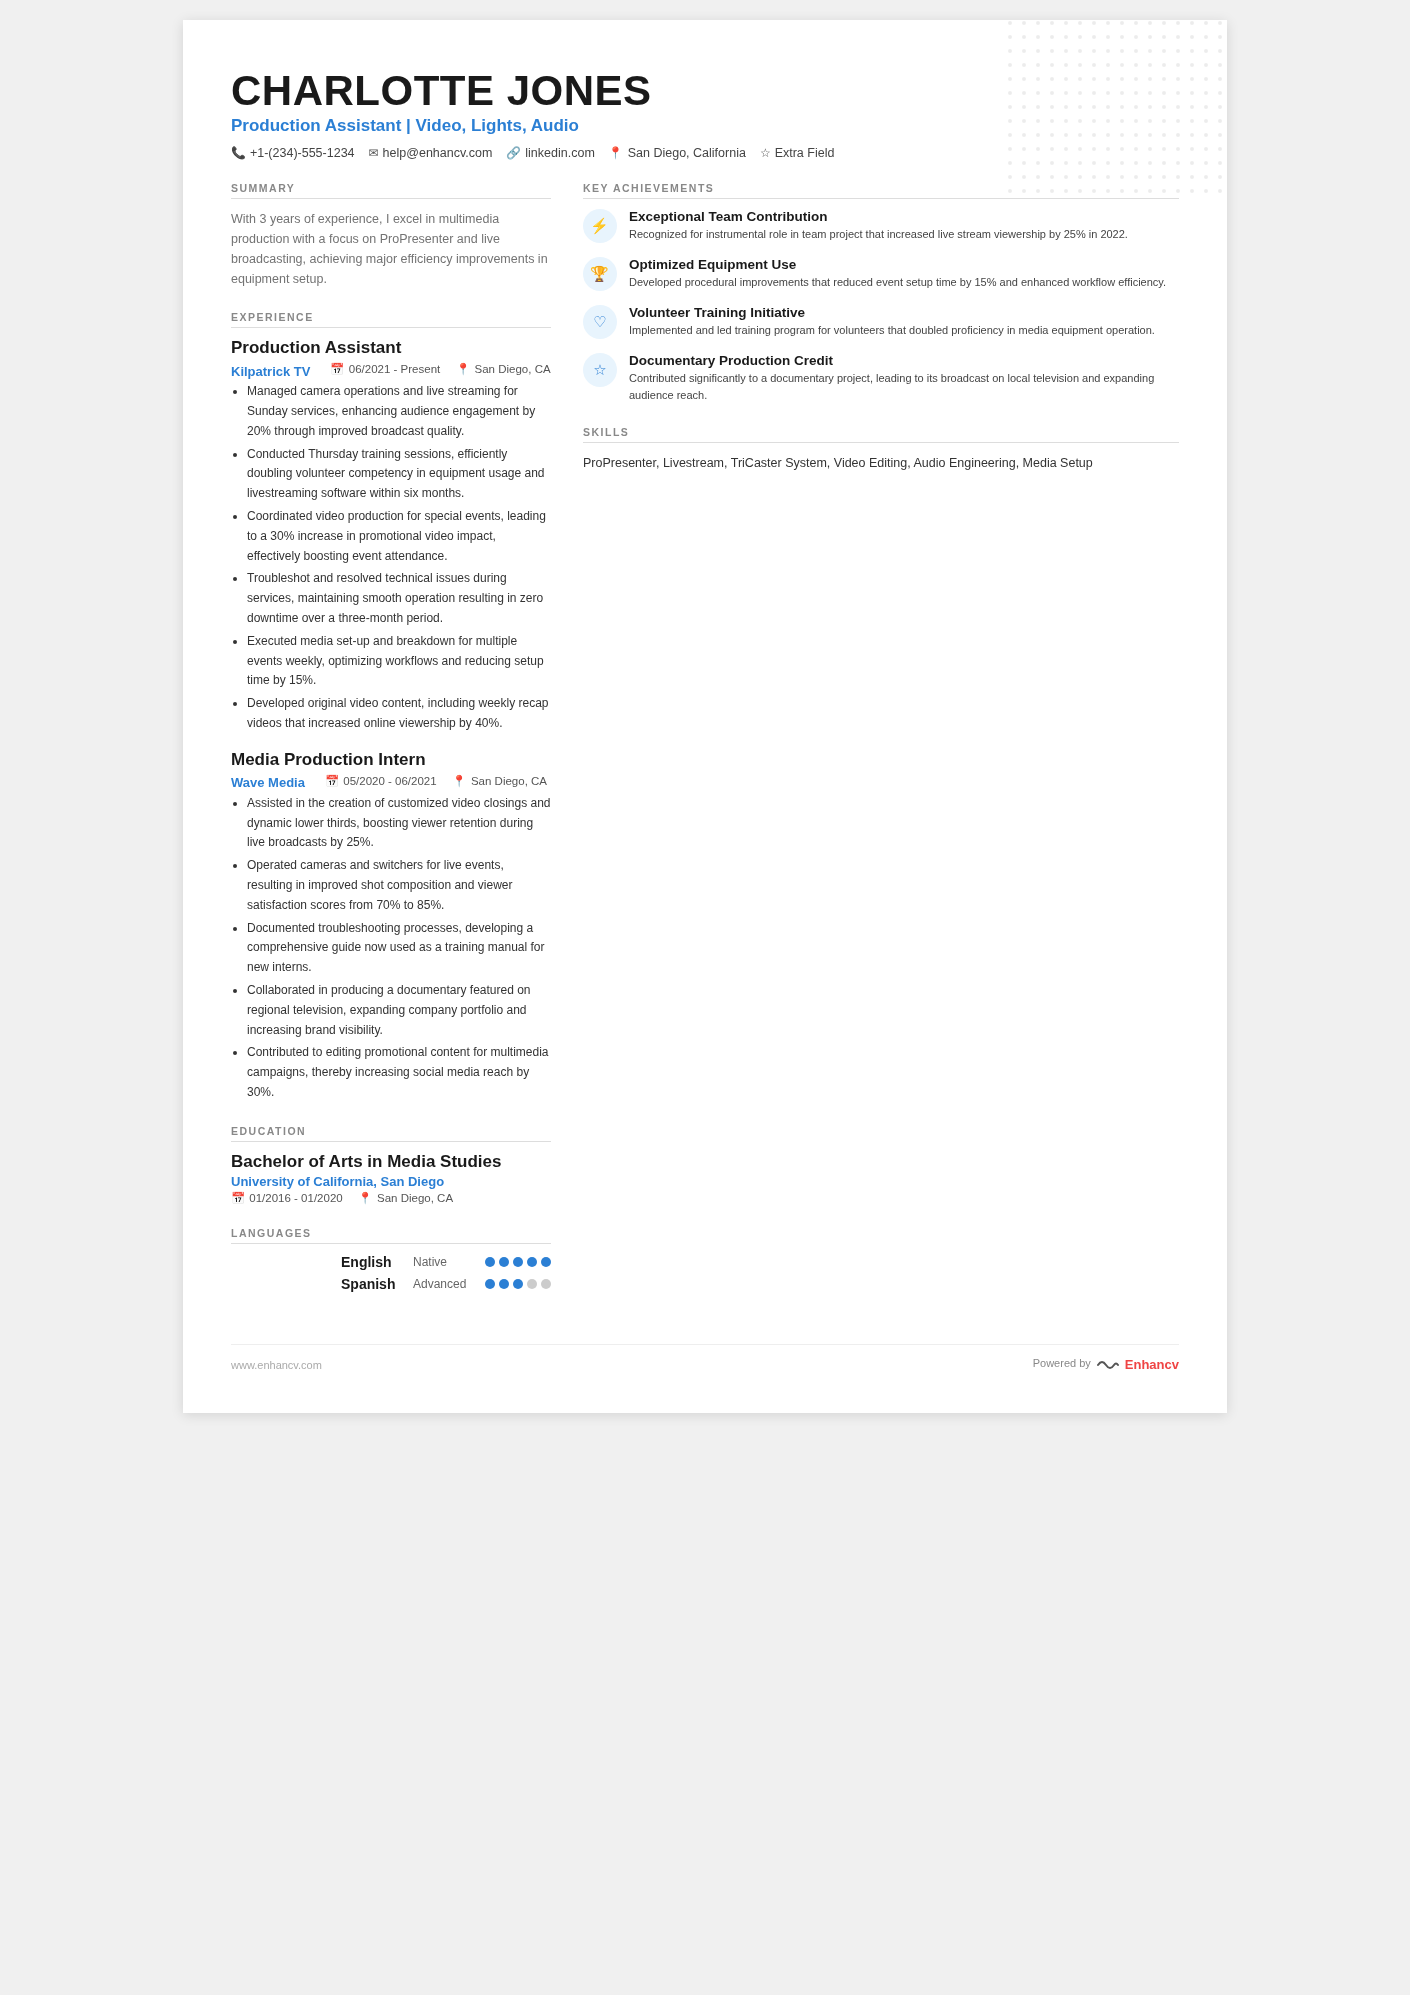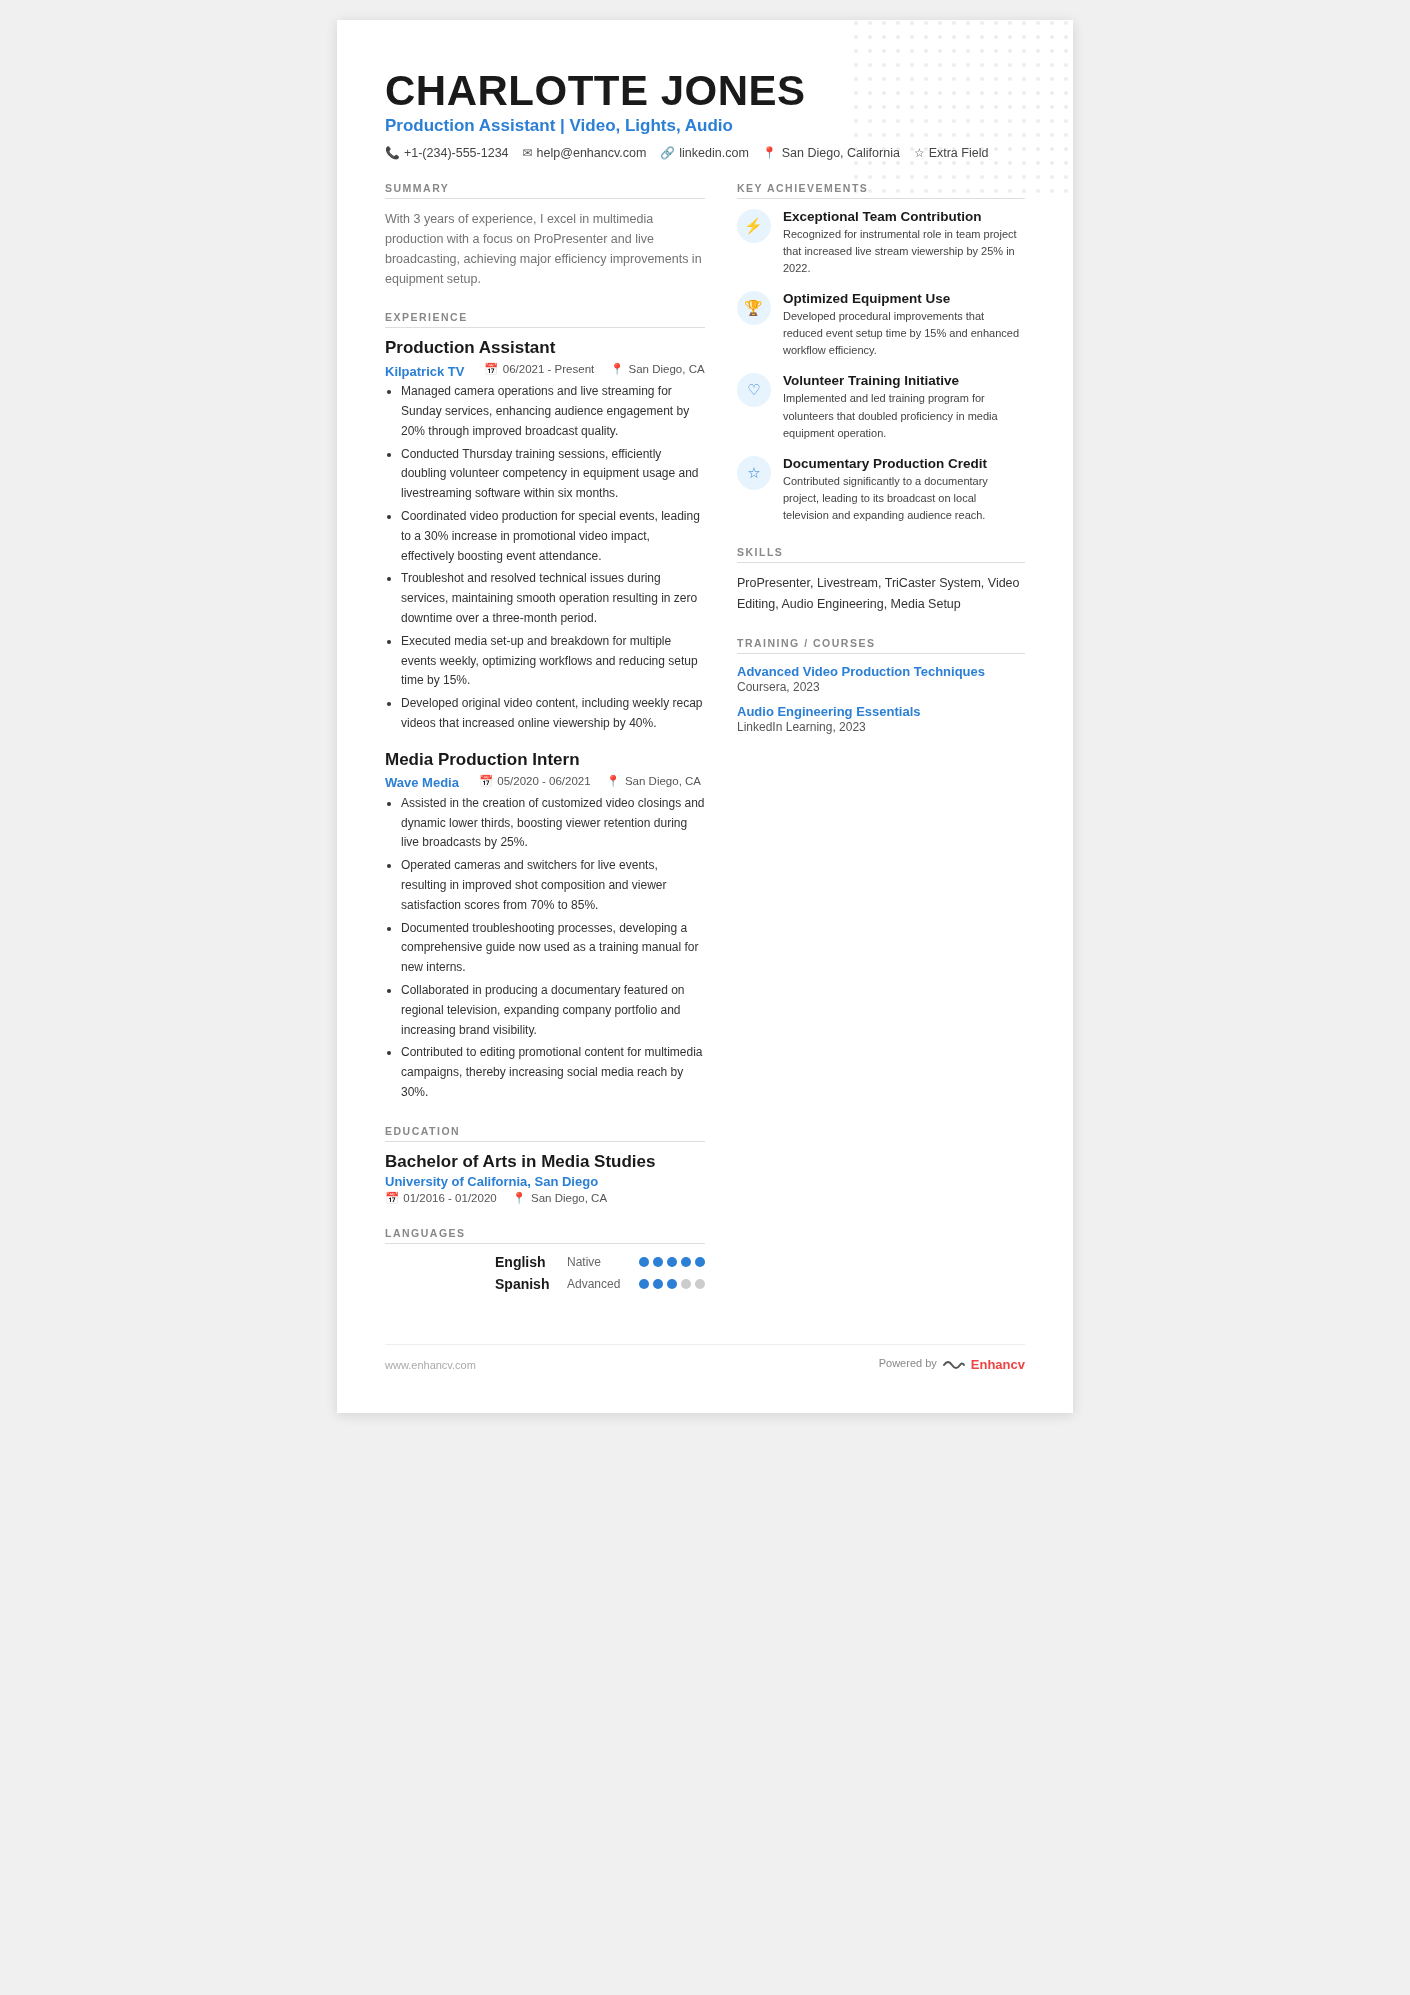--- a/index.html
+++ b/index.html
@@ -4,21 +4,21 @@
   <style>
     * { margin: 0; padding: 0; box-sizing: border-box; }
     body {
       font-family: 'Arial', sans-serif;
       background: #f0f0f0;
       display: flex;
       justify-content: center;
       padding: 20px;
     }
     .page {
-      width: 736px;
+      width: 1044px;
       background: #fff;
       padding: 48px 48px 40px 48px;
       position: relative;
       box-shadow: 0 2px 12px rgba(0,0,0,0.12);
     }
     
     .dot-grid {
       position: absolute;
       top: 0;
       right: 0;
@@ -445,31 +445,20 @@
             <div class="achievement-desc">Contributed significantly to a documentary project, leading to its broadcast on local television and expanding audience reach.</div>
           </div>
         </div>
       </div>
 
       <div class="section">
         <div class="section-title">SKILLS</div>
         <div class="skills-text">ProPresenter, Livestream, TriCaster System, Video Editing, Audio Engineering, Media Setup</div>
       </div>
 
-      <div class="section">
-        <div class="section-title">TRAINING / COURSES</div>
-        <div class="training-item">
-          <div class="training-title">Advanced Video Production Techniques</div>
-          <div class="training-meta">Coursera, 2023</div>
-        </div>
-        <div class="training-item">
-          <div class="training-title">Audio Engineering Essentials</div>
-          <div class="training-meta">LinkedIn Learning, 2023</div>
-        </div>
-      </div>
 
     </div>
   </div>
 
   <div class="footer">
     <span>www.enhancv.com</span>
     <div class="footer-logo">
       <span>Powered by</span>
       <svg width="22" height="16" viewBox="0 0 22 16" fill="none" xmlns="http://www.w3.org/2000/svg">
         <path d="M1 8 Q5 2 9 8 Q13 14 17 8 Q19 5 21 8" stroke="#555" stroke-width="2" fill="none" stroke-linecap="round"></path>

